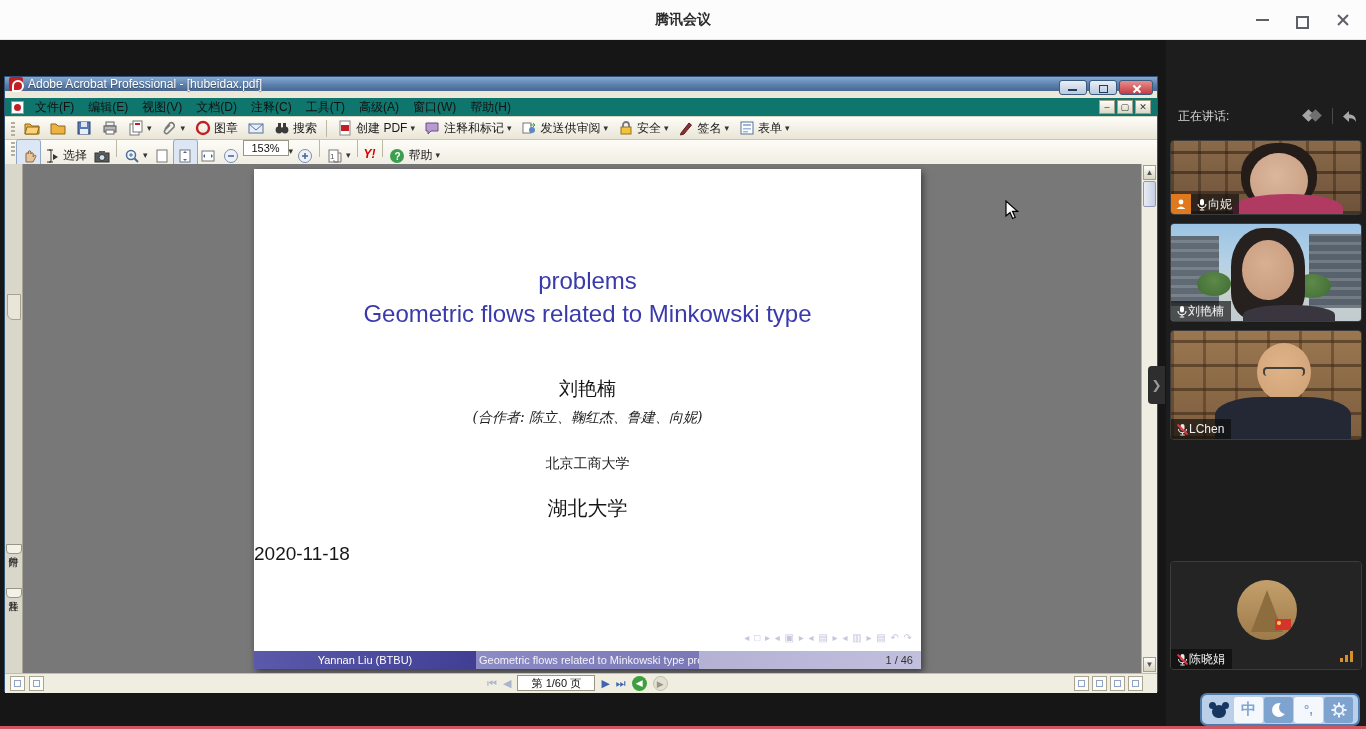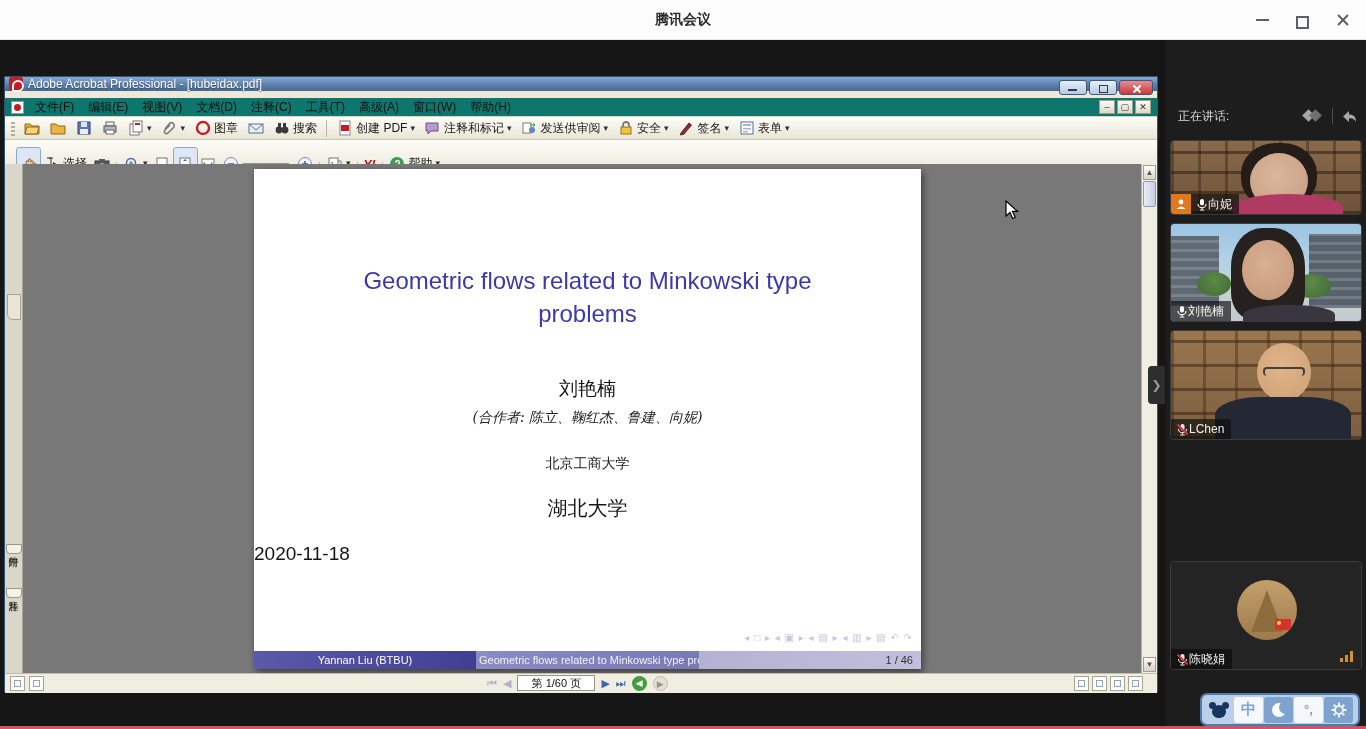--- a/index.html
+++ b/index.html
@@ -38,21 +38,21 @@
   .awb-close::after { transform:rotate(-45deg); }
 
   .acro-menubar { position:absolute; left:0; top:21px; width:100%; height:19px; background:#0f766e; border-bottom:1px solid #d8d4c4; display:flex; align-items:center; padding:0 2px; }
   .acro-docicon { width:13px; height:13px; background:#fff; border:1px solid #999; margin:0 4px; position:relative; flex:none; }
   .acro-docicon::after { content:""; position:absolute; left:2px; top:2px; width:7px; height:7px; background:#c11f25; border-radius:50%; }
   .menu-item { font-size:12px; color:#111; padding:2px 7px; cursor:pointer; white-space:nowrap; }
   .mdi-btns { position:absolute; right:6px; top:2px; display:flex; gap:2px; }
   .mdib { width:16px; height:14px; background:linear-gradient(#fdfdf8,#dcd8c6); border:1px solid #a49f8a; font-size:9px; color:#333; text-align:center; line-height:13px; cursor:pointer; }
 
   .acro-tb1 { position:absolute; left:0; top:40px; width:100%; height:23px; background:linear-gradient(#fdfcf7,#e9e6d7); border-bottom:1px solid #c9c5b2; display:flex; align-items:center; padding:0 4px; gap:3px; }
-  .acro-tb2 { position:absolute; left:0; top:63px; width:100%; height:40px; background:linear-gradient(#fdfcf7,#e7e4d5); border-bottom:1px solid #b7b3a0; display:flex; align-items:flex-end; padding:0 4px; gap:0; }
+  .acro-tb2 { position:absolute; left:0; top:63px; width:100%; height:40px; background:linear-gradient(#fdfcf7,#e7e4d5); border-bottom:1px solid #b7b3a0; display:flex; align-items:flex-start; padding:0 4px; gap:0; }
   .tb-grip { width:4px; height:16px; background:repeating-linear-gradient(0deg,#b3af9c 0 2px,transparent 2px 4px); margin:0 2px; flex:none; }
   .tb-sep { width:1px; height:17px; background:#bcb8a4; margin:0 3px; flex:none; }
   .tb-btn { display:flex; align-items:center; gap:3px; padding:7px 3px; border-radius:2px; cursor:pointer; flex:none; }
   .tb-btn.pressed { background:#dce6f4; outline:1px solid #8fa8c8; }
   .tb-label { font-size:12px; color:#1a1a1a; white-space:nowrap; }
   .caret::after { content:"▾"; font-size:9px; color:#333; line-height:1; }
   .zoom-field { width:46px; height:16px; background:#fff; border:1px solid #9a9685; font-size:11px; text-align:center; line-height:15px; color:#111; }
   .yahoo { color:#d40000; font-weight:bold; font-size:12px; font-style:italic; }
 
   .acro-body { position:absolute; left:0; top:87px; width:100%; height:509px; display:flex; }
@@ -435,22 +435,22 @@
       <div class="acro-body">
         <div class="acro-rail">
           <div class="rail-chip"></div>
           <div class="rail-tab" style="top:380px;">附件</div>
           <div class="rail-tab" style="top:424px;">注释</div>
         </div>
 
         <div class="acro-canvas">
           <div class="page">
             <div class="slide-title">
+              <div>problems</div>
               <div>Geometric flows related to Minkowski type</div>
-              <div>problems</div>
             </div>
             <div class="slide-author">刘艳楠</div>
             <div class="slide-collab">(合作者: 陈立、鞠红杰、鲁建、向妮)</div>
             <div class="slide-affil">北京工商大学</div>
             <div class="slide-venue">湖北大学</div>
             <div class="slide-date">2020-11-18</div>
             <div class="slide-nav">◂ □ ▸  ◂ ▣ ▸  ◂ ▤ ▸  ◂ ▥ ▸   ▤   ↶ ↷</div>
             <div class="slide-footer">
               <div class="sf-seg sf-left">Yannan Liu  (BTBU)</div>
               <div class="sf-seg sf-mid">Geometric flows related to Minkowski type pro</div>

